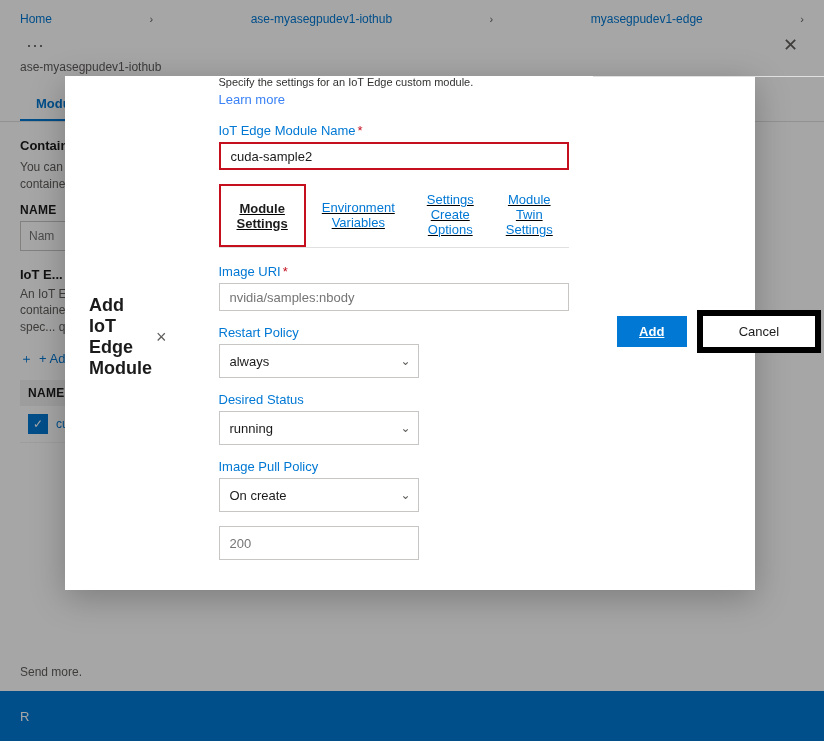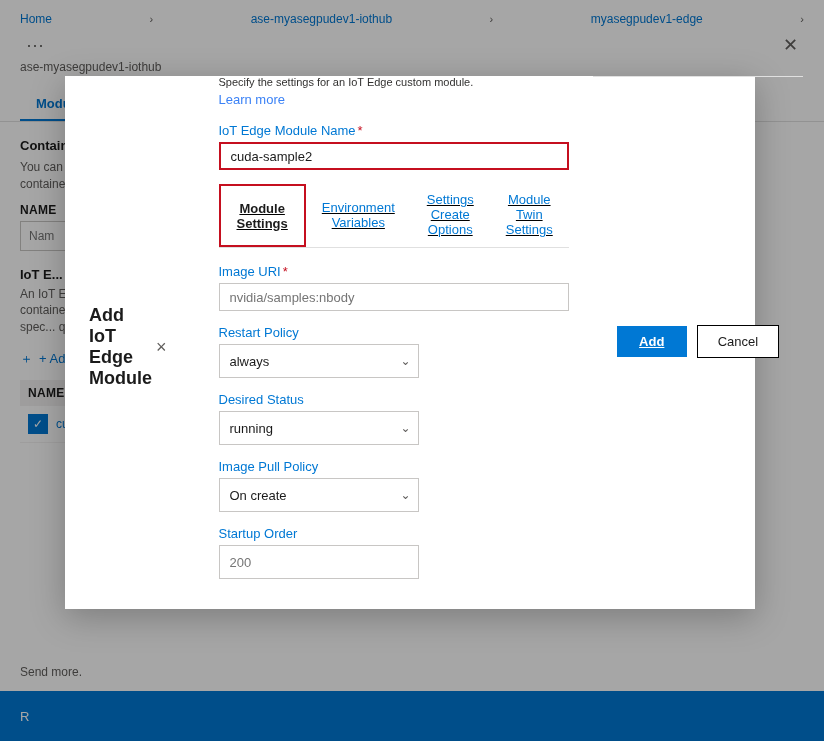--- a/index.html
+++ b/index.html
@@ -372,22 +372,22 @@
       font-size: 13px;
       font-weight: 600;
       cursor: pointer;
       min-width: 70px;
       text-decoration: underline;
     }
 
     .btn-secondary {
       background: #fff;
       color: #1b1b1b;
-      border: 1px solid #000000;
-      padding: 8px 20px;
+      border: 6px solid #000000;
+      padding: 8px 36px;
       font-size: 13px;
       cursor: pointer;
       min-width: 70px;
     }
 
     
     .bottom-bar {
       position: absolute;
       bottom: 0;
       left: 0;
@@ -549,21 +549,20 @@
         <select class="form-select">
           <option>On create</option>
           <option>Never</option>
         </select>
         <span class="select-chevron">⌄</span>
       </div>
     </div>
 
     
     <div class="form-field">
-      <label class="form-label">Startup Order</label>
       <input class="form-input-small" type="text" placeholder="200" style="">
     </div>
   </div>
 
   <div class="modal-footer">
     <button class="btn-primary">Add</button>
     <button class="btn-secondary">Cancel</button>
   </div>
 </div>
 

